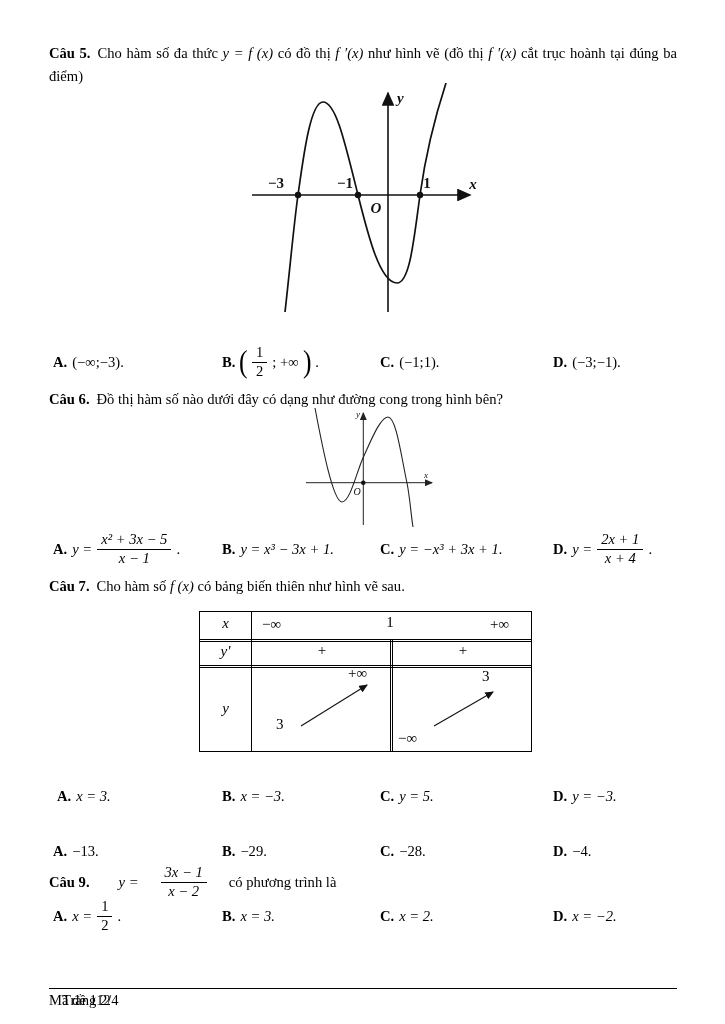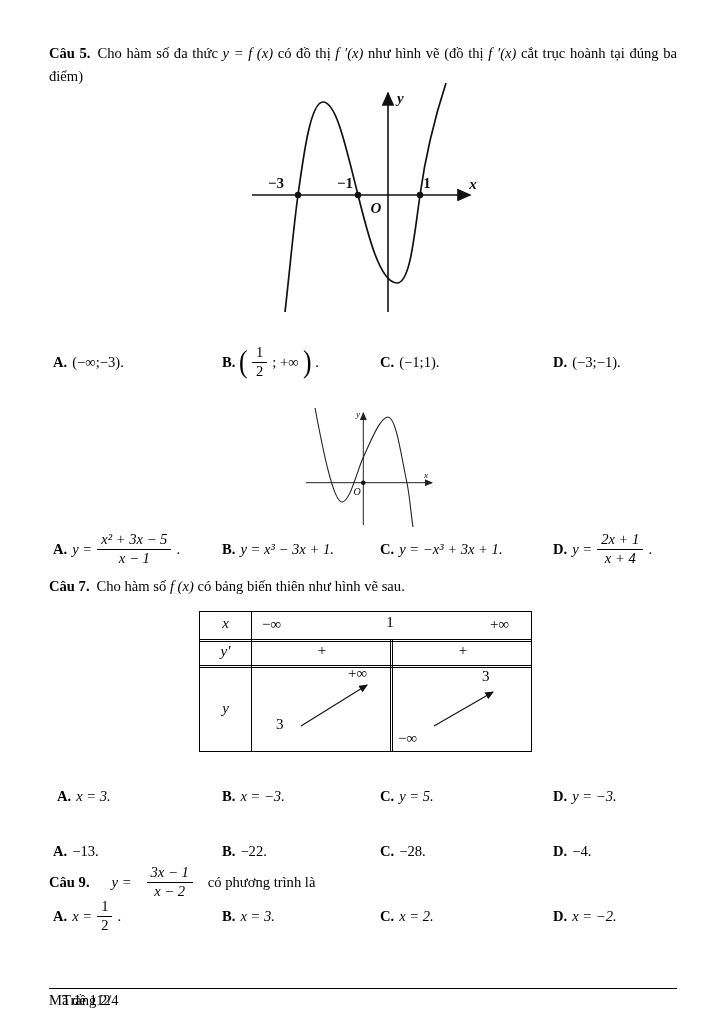--- a/index.html
+++ b/index.html
@@ -11,21 +11,21 @@
   .m { font-style:italic; }
   .optrow { position:absolute; left:0; width:725px; height:0; }
   .opt { position:absolute; display:flex; align-items:center; gap:5px; white-space:nowrap;
          transform:translateY(-50%); }
   .opt b { font-weight:bold; }
   .frac { display:inline-flex; flex-direction:column; align-items:center; line-height:1.2; text-align:center; }
   .frac .fn { padding:0 4px; border-bottom:1px solid #000; }
   .frac .fd { padding:0 4px; }
   .bp { font-size:32px; font-weight:300; line-height:0.8; display:inline-block; transform:scaleX(.8); margin:0 -2px; }
   svg text { font-family:"Liberation Serif", serif; fill:#111; }
-  .stemflex { position:absolute; left:49px; display:flex; align-items:center; gap:15px; transform:translateY(-50%); white-space:nowrap; }
+  .stemflex { position:absolute; left:49px; display:flex; align-items:center; gap:22px; transform:translateY(-50%); white-space:nowrap; }
   
   .bbt { position:absolute; left:199px; top:611px; width:331px; height:139px; border:1px solid #000; font-size:15px; }
   .bbt .cell { position:absolute; }
   .bbt .hdbl { position:absolute; left:0; right:0; height:0; border-top:3px double #000; }
   .bbt .vsep { position:absolute; left:51px; top:0; bottom:0; width:0; border-left:1px solid #000; }
   .bbt .vdbl { position:absolute; left:190px; top:27px; height:112px; width:0; border-left:3px double #000; }
   .bbt .it { font-style:italic; }
   .ctr { text-align:center; }
   .footer-rule { position:absolute; left:49px; top:988px; width:628px; border-top:1px solid #000; }
 </style>
@@ -82,20 +82,23 @@
     <span class="opt" style="left:380px">
       <b>C.</b>
       <span>(−1;1).</span>
     </span>
     <span class="opt" style="left:553px">
       <b>D.</b>
       <span>(−3;−1).</span>
     </span>
   </div>
 
+  <div class="para" style="top:388px">
+    <span class="qno">Câu 6.</span><span><span>Đồ thị hàm số nào dưới đây có dạng như đường cong trong hình bên?</span></span>
+  </div>
 
   <svg class="abs" style="left:300px; top:405px;" width="145" height="125" viewBox="0 0 145 125">
     <defs>
       <marker id="ah2" markerWidth="9" markerHeight="7" refX="7" refY="3.5" orient="auto">
         <path d="M0,0 L8,3.5 L0,7 z" fill="#222"></path>
       </marker>
     </defs>
     <line x1="6" y1="77.7" x2="132" y2="77.7" stroke="#222" stroke-width="1" marker-end="url(#ah2)"></line>
     <line x1="63.3" y1="120" x2="63.3" y2="8" stroke="#222" stroke-width="1" marker-end="url(#ah2)"></line>
     <path d="M 15 3 C 22 40, 33 97, 42 97 C 50 97, 57 66, 63 53 C 70 38, 80 12, 88 12 C 96 12, 101 50, 107 78 C 110 93, 111 110, 113 122" fill="none" stroke="#222" stroke-width="1.1"></path>
@@ -191,21 +194,21 @@
   </div>
 
 
   <div class="optrow" style="top:851px">
     <span class="opt" style="left:53px">
       <b>A.</b>
       <span>−13.</span>
     </span>
     <span class="opt" style="left:222px">
       <b>B.</b>
-      <span>−22.</span>
+      <span>−29.</span>
     </span>
     <span class="opt" style="left:380px">
       <b>C.</b>
       <span>−28.</span>
     </span>
     <span class="opt" style="left:553px">
       <b>D.</b>
       <span>−4.</span>
     </span>
   </div>

